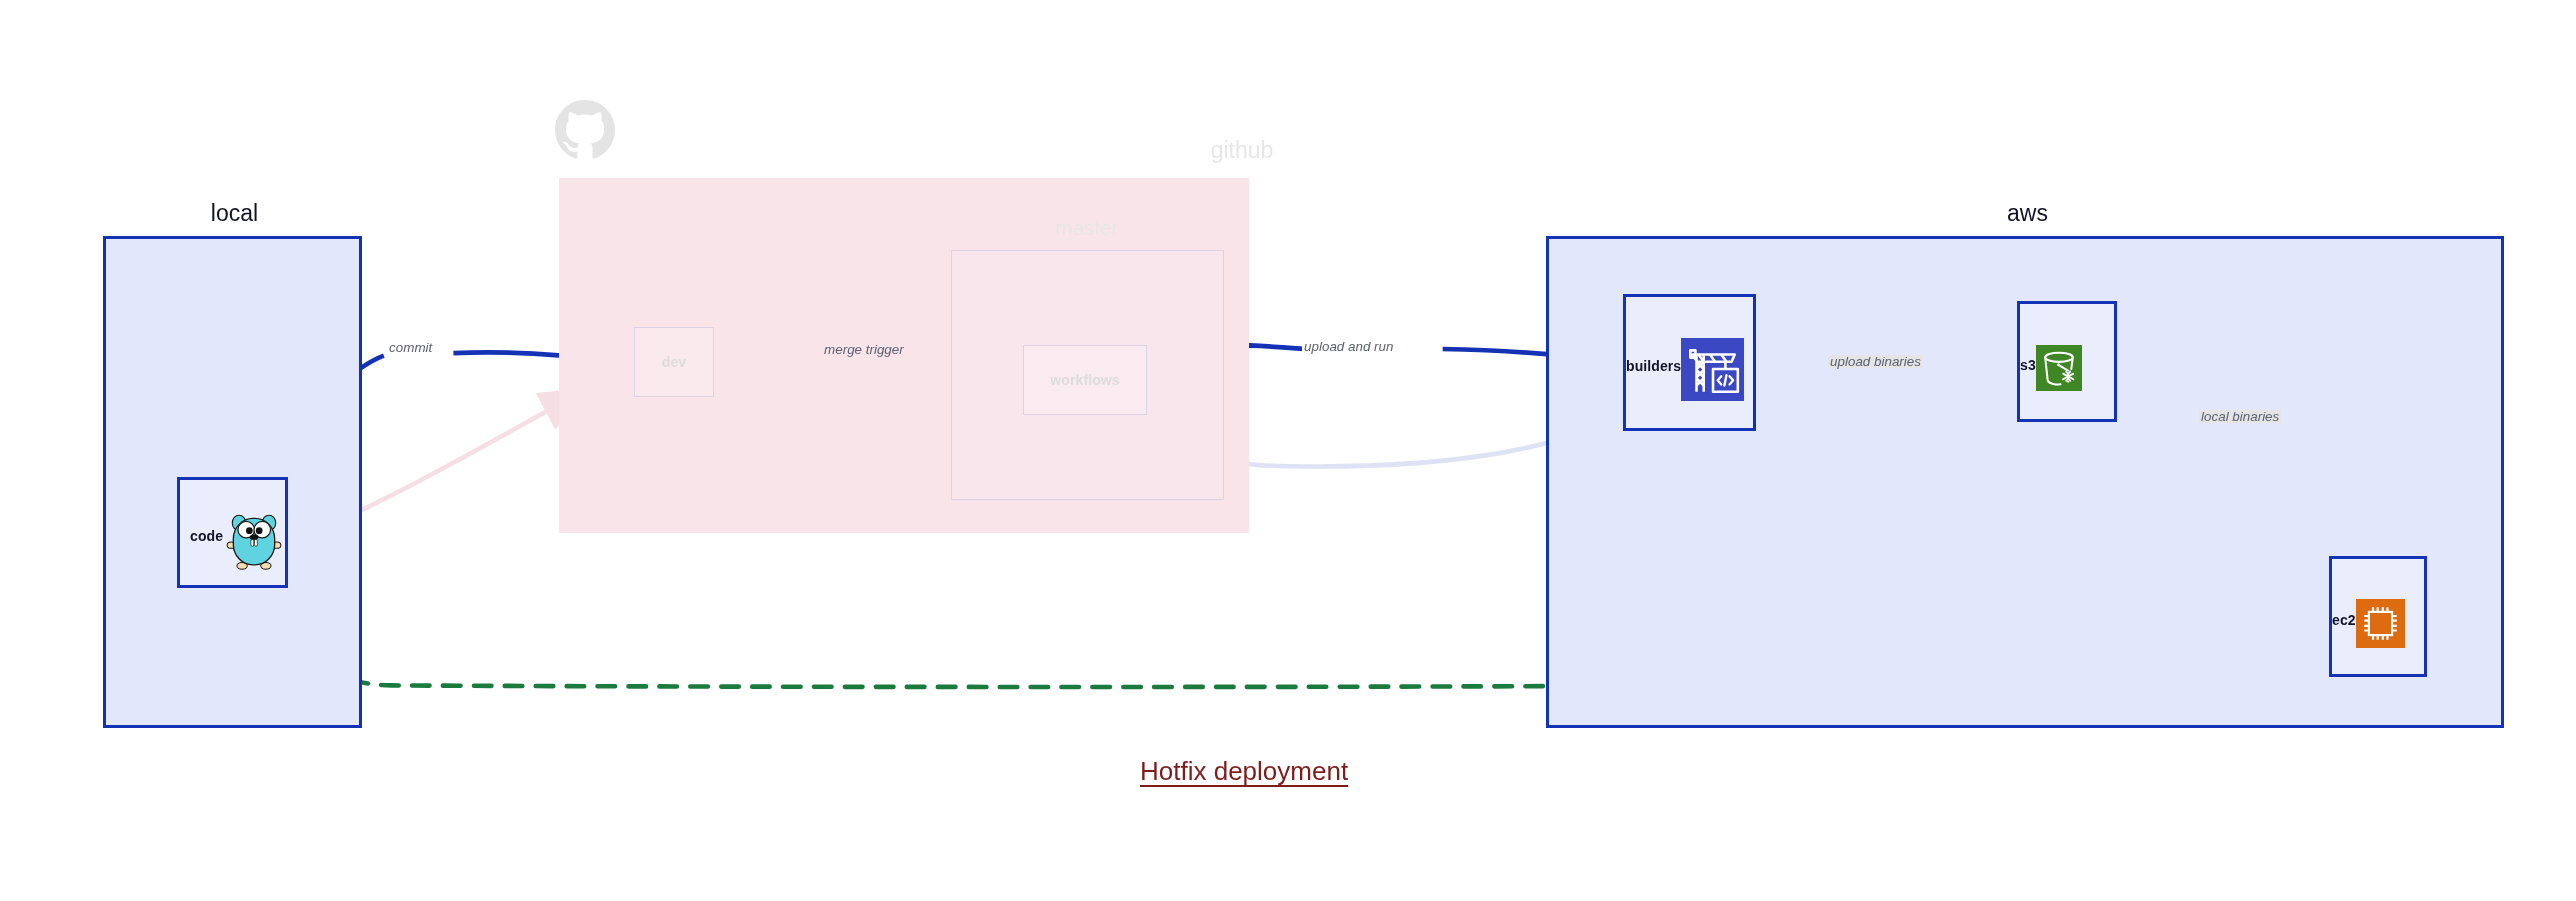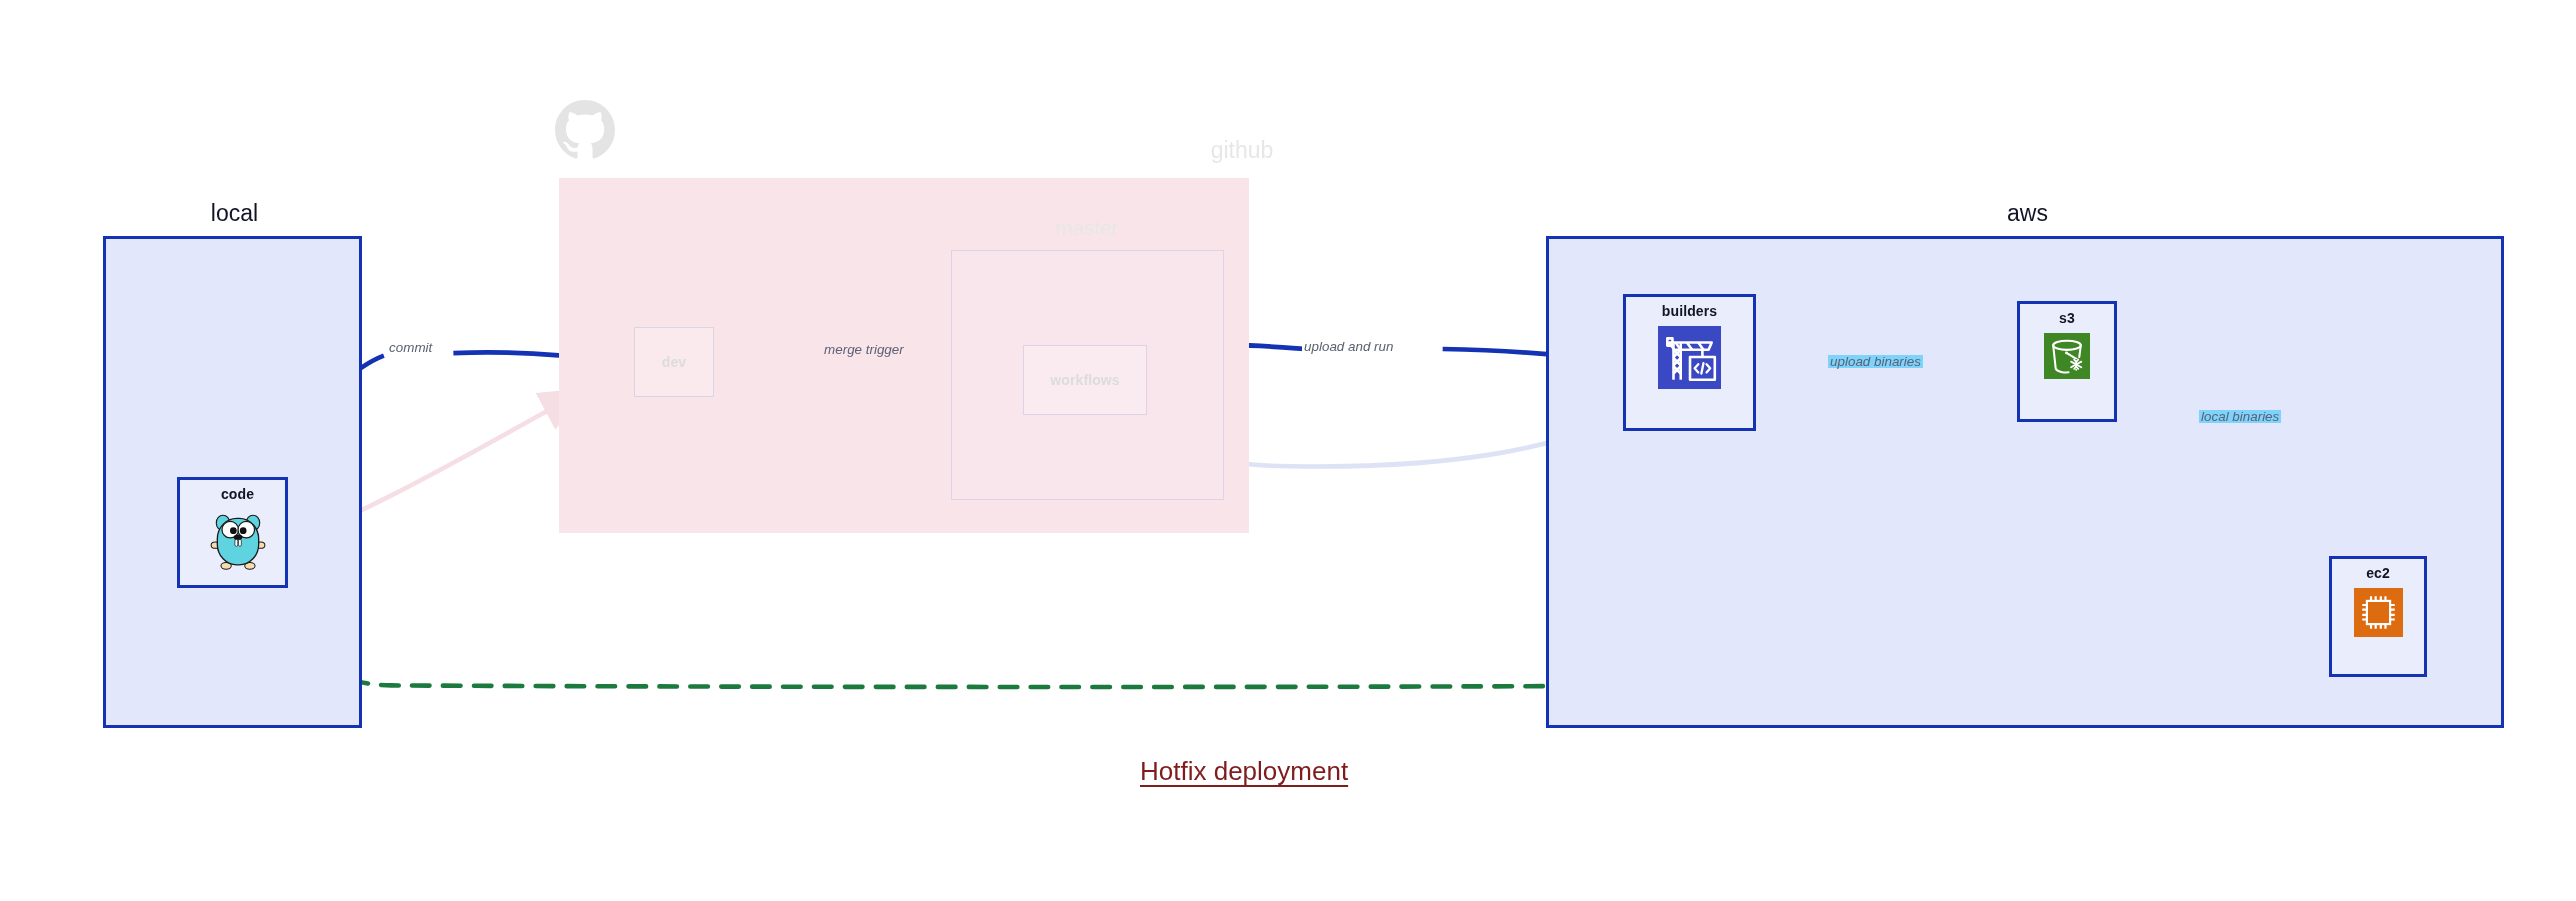--- a/index.html
+++ b/index.html
@@ -49,21 +49,20 @@
     color: #e7e7e7;
   }
 
   
   .node {
     position: absolute;
     box-sizing: border-box;
     background: #eaeefc;
     border: 3.1px solid #1432b4;
     display: flex;
-    flex-direction: column;
     align-items: center;
     padding-top: 7.2px;
   }
   .node-title {
     font-size: 14px;
     font-weight: bold;
     color: #121428;
     letter-spacing: 0.1px;
     line-height: 1;
   }
@@ -98,21 +97,21 @@
     font-family: "Liberation Sans", sans-serif;
     font-style: italic;
     font-size: 13.4px;
     color: #5b6172;
     white-space: nowrap;
     background: #ffffff;
     padding: 0 2.1px;
     line-height: 1;
   }
   .edge-label.on-pink { background: #f9e4ea; }
-  .edge-label.on-aws  { background: #7dd3fc; text-align: center; }
+  .edge-label.on-aws  { background: #e5e5e5; text-align: center; }
 
   
   .diagram-title {
     position: absolute;
     font-size: 26px;
     color: #7f1d1d;
     text-decoration: underline;
     text-underline-offset: 4.6px;
     white-space: nowrap;
   }

